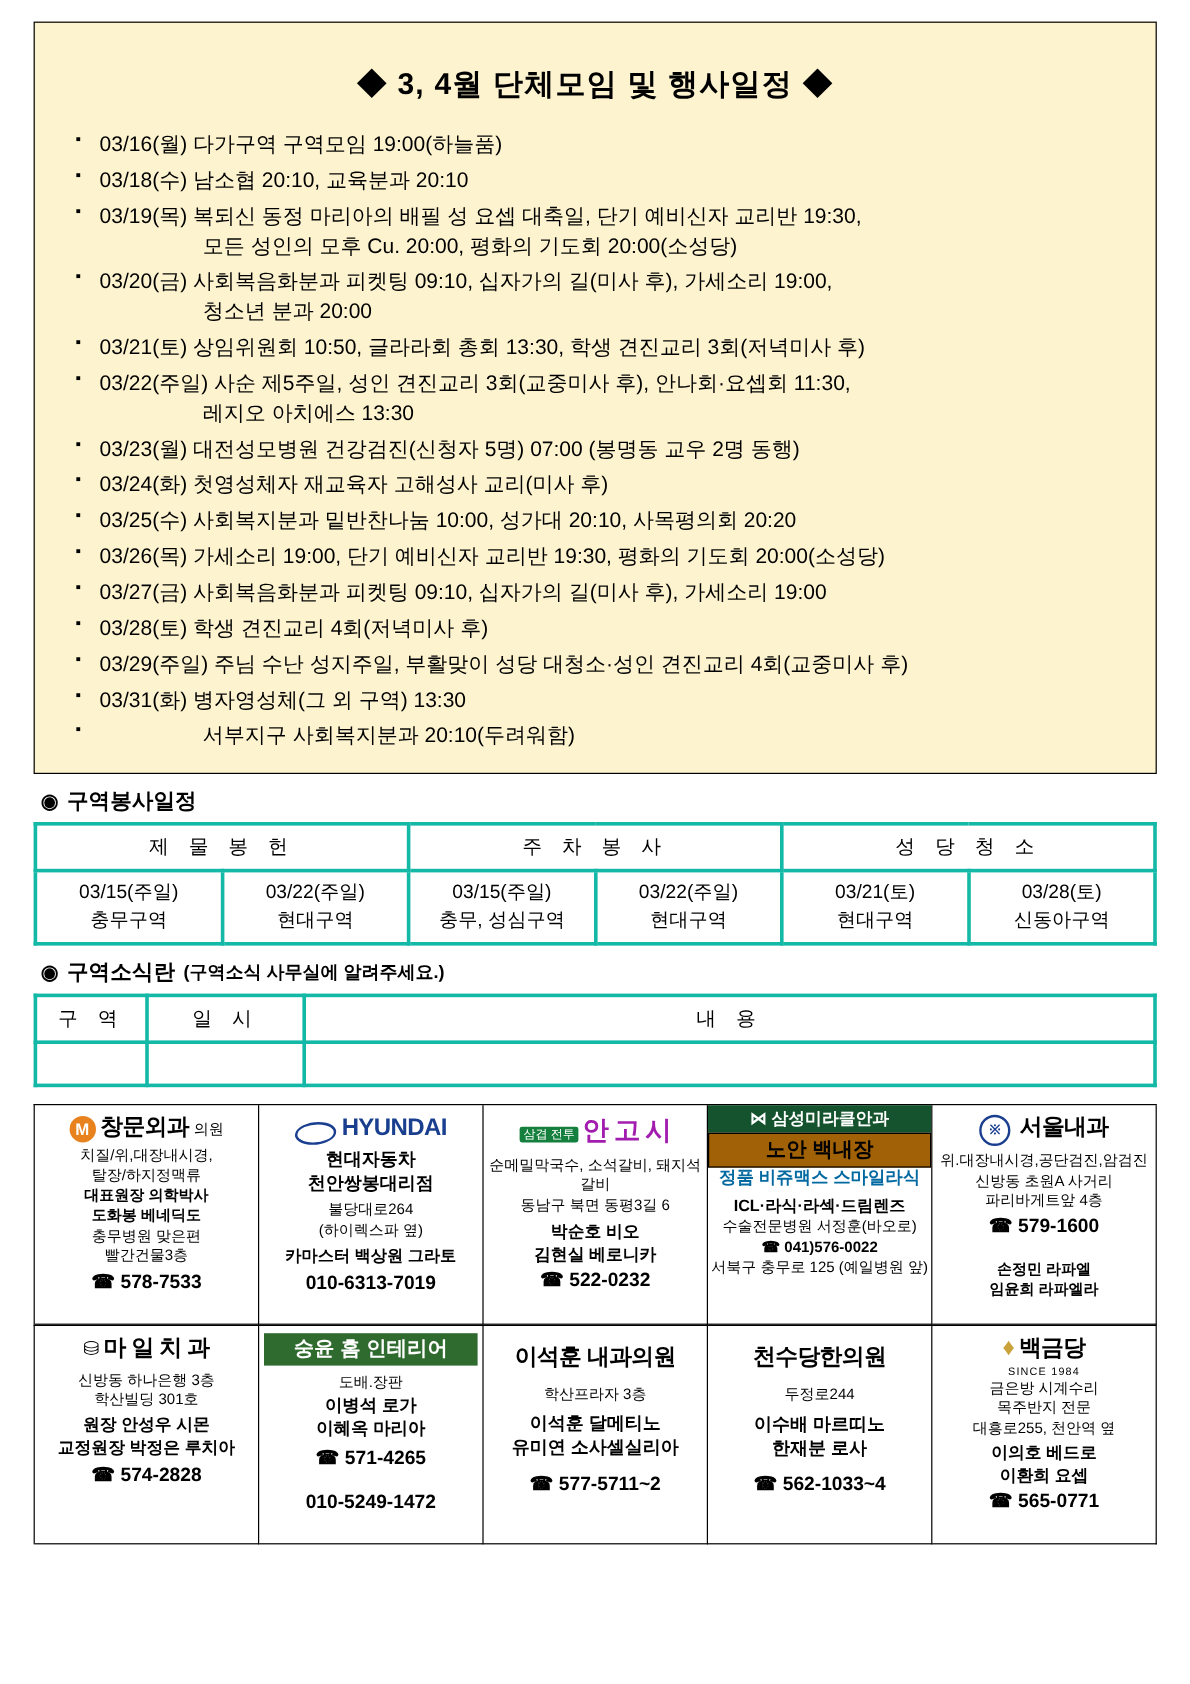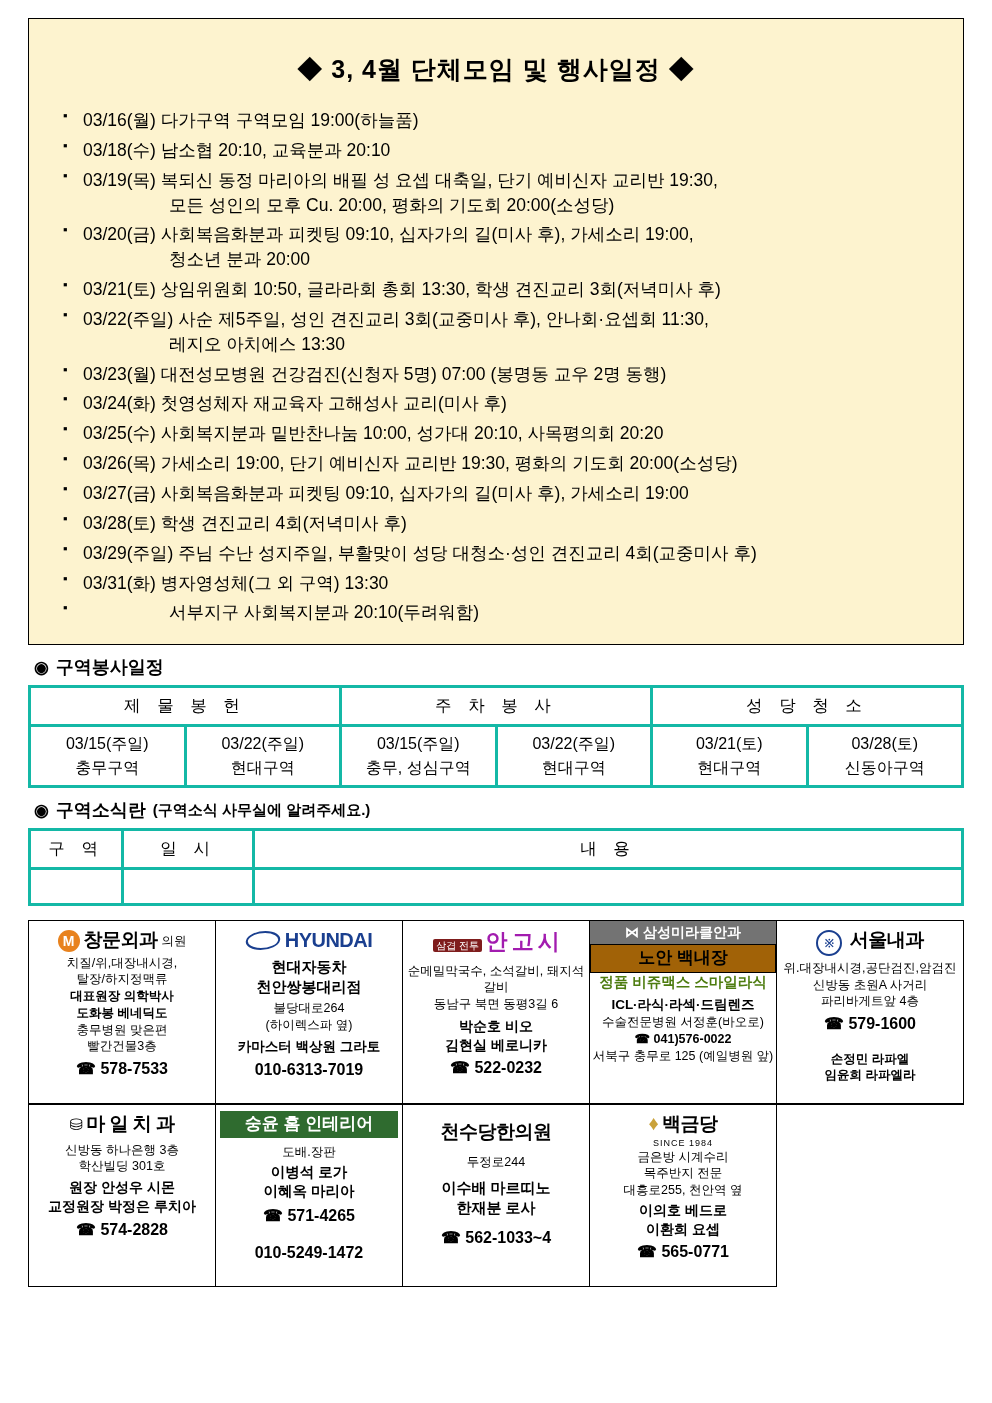--- a/index.html
+++ b/index.html
@@ -119,42 +119,42 @@
   .ad .line { margin: 0; }
   .ad .bold { font-weight: bold; }
   .ad .phone {
     font-weight: bold;
     font-size: 16px;
     margin-top: 3px;
   }
   .banner {
     font-weight: bold;
     color: #fff;
-    background: #737373;
+    background: #14532d;
     width: 100%;
     font-size: 14px;
     padding: 2px 0;
   }
   .banner-y {
     font-weight: bold;
     background: #a16207;
     color: #000;
     width: 100%;
     font-size: 17px;
     padding: 2px 0;
     border: 1px solid #000;
   }
   .banner-red {
     font-weight: bold;
-    color: #4d7c0f;
+    color: #0369a1;
     font-size: 14.5px;
     width: 100%;
   }
   .hyundai-logo {
-    display: flex; align-items: center; justify-content: center;
+    display: flex; align-items: flex-end; justify-content: center;
     gap: 5px; margin-bottom: 3px;
   }
   .hyundai-logo .el {
     width: 34px; height: 19px;
     border: 2.5px solid #1a3f8f;
     border-radius: 50%;
     transform: skewX(-15deg);
   }
   .hyundai-logo .txt {
     font-size: 20px; font-weight: bold; color: #1a3f8f; letter-spacing: -0.5px;
@@ -174,21 +174,21 @@
   }
   .tooth { font-size: 16px; }
   .ad-row2 .ad { min-height: 172px; }
   .gold-mark {
     color: #caa23a; font-size: 20px; line-height: 1;
   }
   .ahn-script {
     font-size: 22px; font-weight: bold; color: #a21caf; letter-spacing: -1px;
   }
   .red-tag {
-    background: #7f1d1d; color: #fff; font-size: 10px; padding: 1px 3px;
+    background: #15803d; color: #fff; font-size: 10px; padding: 1px 3px;
     border-radius: 2px; vertical-align: middle;
   }
   .int-logo { font-size: 17px; font-weight: bold; background:#2f6b2f; color:#fff; width:100%; padding:2px 0;}
 </style>
 </head>
 <body>
 
 <div class="page">
 
   <div class="schedule-box">
@@ -354,20 +354,27 @@
 
     <div class="ad">
       <div class="int-logo">숭윤 홈 인테리어</div>
       <p class="line" style="margin-top:6px">도배.장판</p>
       <p class="line bold" style="font-size:14.5px;margin-top:2px">이병석 로가</p>
       <p class="line bold" style="font-size:14.5px">이혜옥 마리아</p>
       <p class="phone">☎ 571-4265</p>
       <p class="phone" style="margin-top:0">010-5249-1472</p>
     </div>
 
+    <div class="ad">
+      <div class="brand" style="margin-top:8px">이석훈 내과의원</div>
+      <p class="line" style="margin-top:7px">학산프라자 3층</p>
+      <p class="line bold" style="font-size:15px;margin-top:7px">이석훈 달메티노</p>
+      <p class="line bold" style="font-size:15px">유미연 소사셀실리아</p>
+      <p class="phone" style="margin-top:9px">☎ 577-5711~2</p>
+    </div>
 
     <div class="ad">
       <div class="brand" style="margin-top:8px">천수당한의원</div>
       <p class="line" style="margin-top:7px">두정로244</p>
       <p class="line bold" style="font-size:15px;margin-top:8px">이수배 마르띠노</p>
       <p class="line bold" style="font-size:15px">한재분 로사</p>
       <p class="phone" style="margin-top:8px">☎ 562-1033~4</p>
     </div>
 
     <div class="ad">

